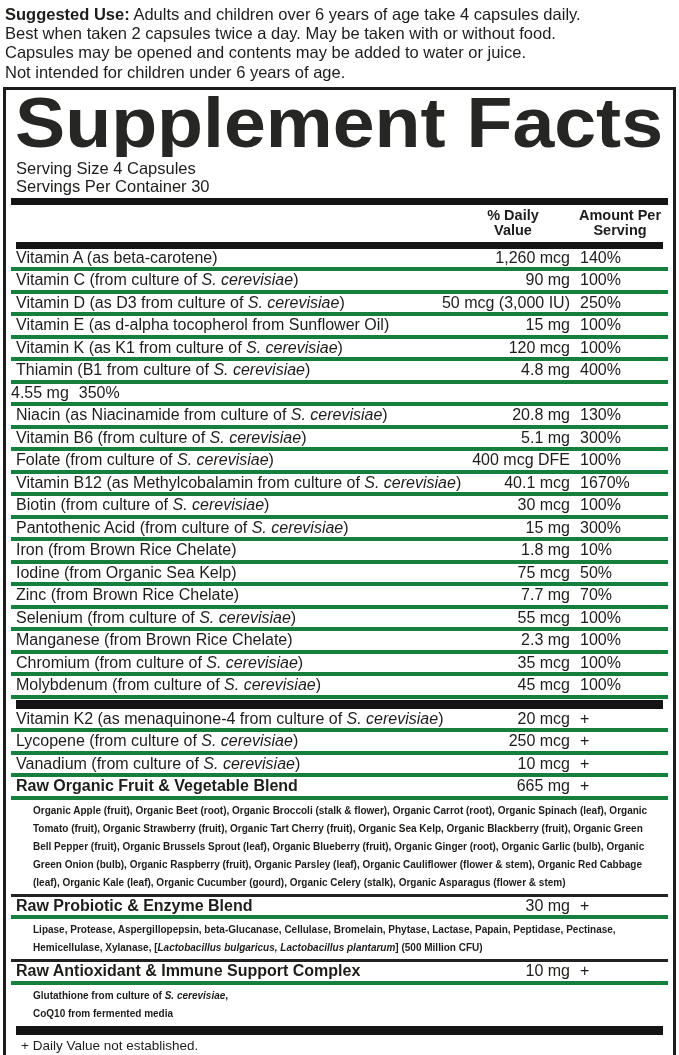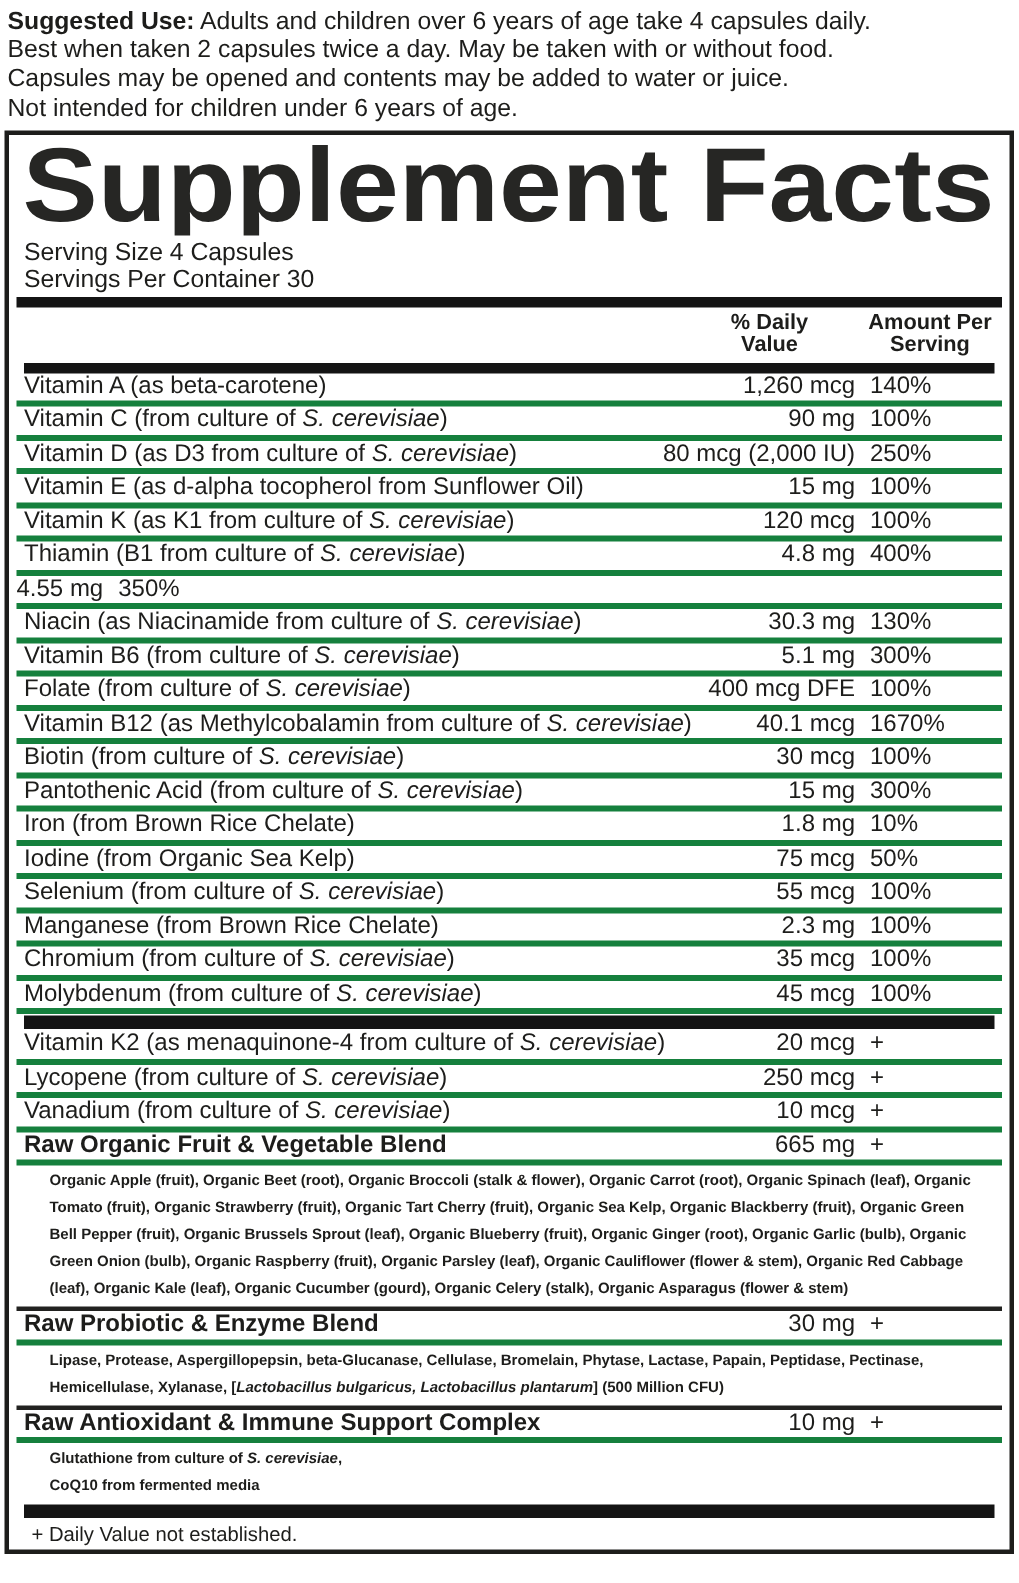--- a/index.html
+++ b/index.html
@@ -91,21 +91,21 @@
           <span class="a">1,260 mcg</span>
           <span class="d">140%</span>
         </div>
         <div class="row">
           <span class="n">Vitamin C (from culture of <i>S. cerevisiae</i>)</span>
           <span class="a">90 mg</span>
           <span class="d">100%</span>
         </div>
         <div class="row">
           <span class="n">Vitamin D (as D3 from culture of <i>S. cerevisiae</i>)</span>
-          <span class="a">80 mcg (2,000 IU)</span>
+          <span class="a">50 mcg (3,000 IU)</span>
           <span class="d">250%</span>
         </div>
         <div class="row">
           <span class="n">Vitamin E (as d-alpha tocopherol from Sunflower Oil)</span>
           <span class="a">15 mg</span>
           <span class="d">100%</span>
         </div>
         <div class="row">
           <span class="n">Vitamin K (as K1 from culture of <i>S. cerevisiae</i>)</span>
           <span class="a">120 mcg</span>
@@ -115,21 +115,21 @@
           <span class="n">Thiamin (B1 from culture of <i>S. cerevisiae</i>)</span>
           <span class="a">4.8 mg</span>
           <span class="d">400%</span>
         </div>
         <div class="row">
           <span class="a">4.55 mg</span>
           <span class="d">350%</span>
         </div>
         <div class="row">
           <span class="n">Niacin (as Niacinamide from culture of <i>S. cerevisiae</i>)</span>
-          <span class="a">30.3 mg</span>
+          <span class="a">20.8 mg</span>
           <span class="d">130%</span>
         </div>
         <div class="row">
           <span class="n">Vitamin B6 (from culture of <i>S. cerevisiae</i>)</span>
           <span class="a">5.1 mg</span>
           <span class="d">300%</span>
         </div>
         <div class="row">
           <span class="n">Folate (from culture of <i>S. cerevisiae</i>)</span>
           <span class="a">400 mcg DFE</span>
@@ -152,20 +152,25 @@
         </div>
         <div class="row">
           <span class="n">Iron (from Brown Rice Chelate)</span>
           <span class="a">1.8 mg</span>
           <span class="d">10%</span>
         </div>
         <div class="row">
           <span class="n">Iodine (from Organic Sea Kelp)</span>
           <span class="a">75 mcg</span>
           <span class="d">50%</span>
+        </div>
+        <div class="row">
+          <span class="n">Zinc (from Brown Rice Chelate)</span>
+          <span class="a">7.7 mg</span>
+          <span class="d">70%</span>
         </div>
         <div class="row">
           <span class="n">Selenium (from culture of <i>S. cerevisiae</i>)</span>
           <span class="a">55 mcg</span>
           <span class="d">100%</span>
         </div>
         <div class="row">
           <span class="n">Manganese (from Brown Rice Chelate)</span>
           <span class="a">2.3 mg</span>
           <span class="d">100%</span>

